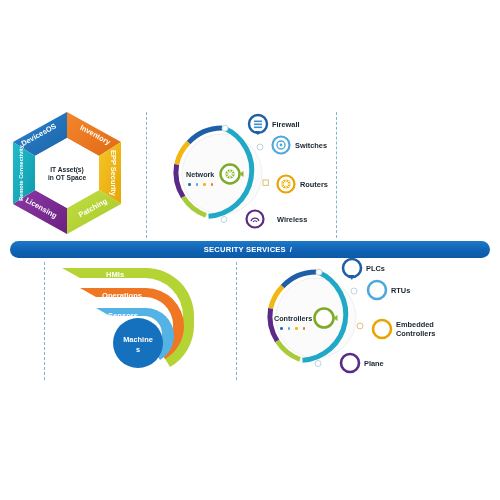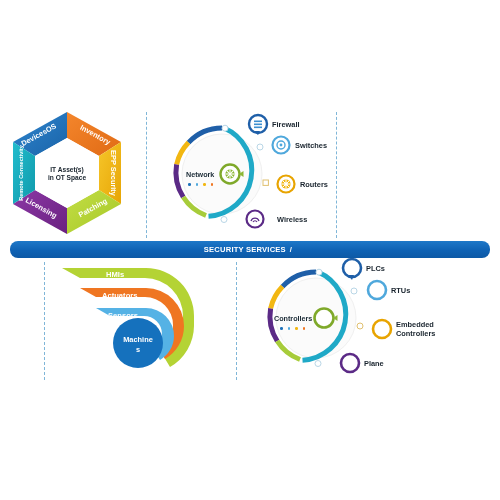--- a/index.html
+++ b/index.html
@@ -173,37 +173,37 @@
       <i style="background:#ef7622"></i>
     </div>
 
     <div class="nodelabel" style="left:104px;top:8px;">Firewall</div>
     <div class="nodelabel" style="left:127px;top:29px;">Switches</div>
     <div class="nodelabel" style="left:132px;top:68px;">Routers</div>
     <div class="nodelabel" style="left:101px;top:103px;padding-left:8px;">Wireless</div>
   </div>
 
 
-  <div class="banner" style="left:10px;top:241px;width:480px;height:17px;border-radius:8px;">
+  <div class="banner" style="left:10px;top:241px;width:480px;height:17px;">
     <span class="b1">SECURITY SERVICES</span>
     <span class="sep">/</span>
   </div>
 
   <div class="swoosh" style="left:58px;top:258px;width:140px;height:122px;">
     <svg width="140" height="122" viewBox="0 0 140 122">
       <path d="M 4 10 H 88 a 48 48 0 0 1 48 48 v 10 a 48 48 0 0 1 -24 41 l -6 -10
                a 38 38 0 0 0 19 -33 V 58 a 38 38 0 0 0 -38 -38 H 22 Z" fill="#b4d334"></path>
       <path d="M 22 30 H 88 a 38 38 0 0 1 38 38 v 0 a 38 38 0 0 1 -19 33 l -6 -10
                a 28 28 0 0 0 14 -24 a 28 28 0 0 0 -28 -28 H 38 Z" fill="#ef7622"></path>
       <path d="M 38 50 H 88 a 28 28 0 0 1 28 28 a 28 28 0 0 1 -14 24 l -7 -11
                a 18 18 0 0 0 9 -15 a 18 18 0 0 0 -18 -18 H 52 Z" fill="#55b2e5"></path>
       <circle cx="80" cy="85" r="25" fill="#1571bd"></circle>
     </svg>
     <div class="swlabel" style="left:48px;top:12px;font-size:7.6px;">HMIs</div>
-    <div class="swlabel" style="left:44px;top:33px;font-size:7.6px;">Actuators</div>
+    <div class="swlabel" style="left:44px;top:33px;font-size:7.6px;">Operations</div>
     <div class="swlabel" style="left:50px;top:53px;font-size:7.6px;">Sensors</div>
     <div class="swlabel" style="left:62px;top:77px;font-size:7.4px;text-align:center;width:36px;line-height:1.35;">
       <span style="display:block;">Machine</span>
       <span style="display:block;">s</span>
     </div>
   </div>
 
   <div class="circdiag" style="left:262px;top:258px;width:180px;height:122px;">
     <svg width="180" height="122" viewBox="0 0 180 122">
       <circle cx="54" cy="60" r="40" fill="#fbfbfb" stroke="#f0f0f0" stroke-width="1"></circle>

